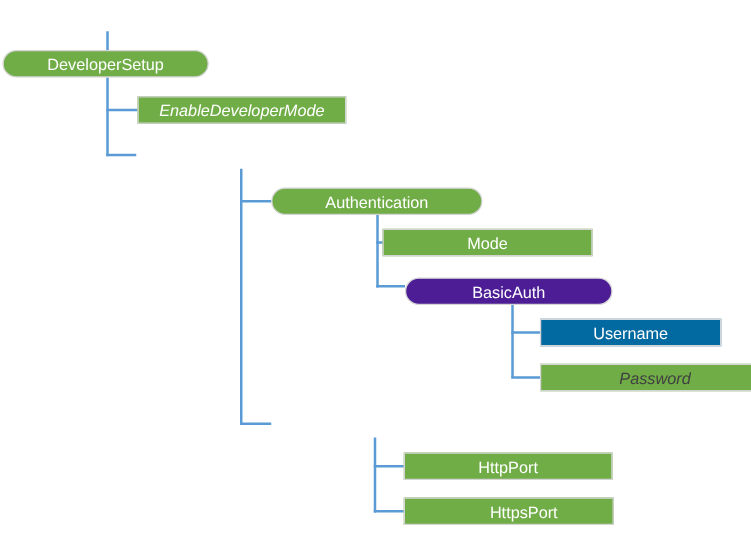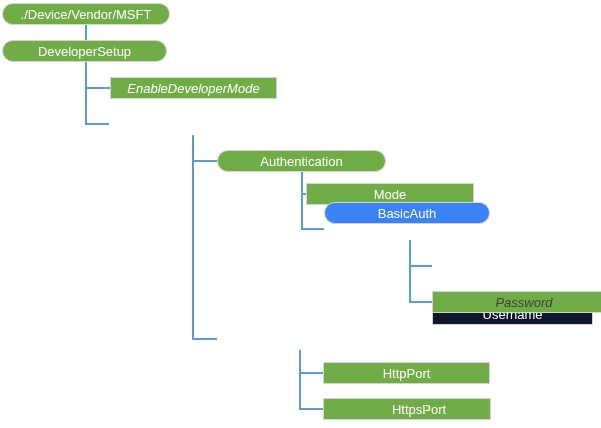--- a/index.html
+++ b/index.html
@@ -40,23 +40,22 @@
     <div class="seg" style="left: 192px; top: 338px; width: 25px; height: 2px; background: rgb(91, 155, 213);"></div>
     <div class="seg" style="left: 301px; top: 172px; width: 2px; height: 58px; background: rgb(91, 155, 213);"></div>
     <div class="seg" style="left: 301px; top: 193px; width: 23px; height: 2px; background: rgb(91, 155, 213);"></div>
     <div class="seg" style="left: 301px; top: 228px; width: 23px; height: 2px; background: rgb(91, 155, 213);"></div>
     <div class="seg" style="left: 409px; top: 240px; width: 2px; height: 62px; background: rgb(91, 155, 213);"></div>
     <div class="seg" style="left: 409px; top: 265px; width: 23px; height: 2px; background: rgb(91, 155, 213);"></div>
     <div class="seg" style="left: 409px; top: 301px; width: 23px; height: 2px; background: rgb(91, 155, 213);"></div>
     <div class="seg" style="left: 299px; top: 350px; width: 2px; height: 60px; background: rgb(91, 155, 213);"></div>
     <div class="seg" style="left: 299px; top: 372px; width: 24px; height: 2px; background: rgb(91, 155, 213);"></div>
     <div class="seg" style="left: 299px; top: 408px; width: 24px; height: 2px; background: rgb(91, 155, 213);"></div>
-    <div class="node pill" style="left: 2px; top: 3px; width: 168px; height: 22px; background: rgb(112, 173, 71); border-color: rgb(212, 212, 212); color: rgb(255, 255, 255);">./Device/Vendor/MSFT</div>
     <div class="node pill" style="left: 2px; top: 40px; width: 165px; height: 22px; background: rgb(112, 173, 71); border-color: rgb(212, 212, 212); color: rgb(255, 255, 255);">DeveloperSetup</div>
     <div class="node rect" style="left: 110px; top: 77px; width: 167px; height: 22px; background: rgb(112, 173, 71); border-color: rgb(212, 212, 212); color: rgb(255, 255, 255); font-style: italic;">EnableDeveloperMode</div>
     <div class="node pill" style="left: 217px; top: 150px; width: 169px; height: 22px; background: rgb(112, 173, 71); border-color: rgb(212, 212, 212); color: rgb(255, 255, 255);">Authentication</div>
     <div class="node rect" style="left: 306px; top: 183px; width: 168px; height: 22px; background: rgb(112, 173, 71); border-color: rgb(212, 212, 212); color: rgb(255, 255, 255);">Mode</div>
-    <div class="node pill" style="left: 324px; top: 202px; width: 166px; height: 22px; background: #3b82f6; border-color: rgb(212, 212, 212); color: rgb(255, 255, 255);">BasicAuth</div>
-    <div class="node rect" style="left: 432px; top: 255px; width: 161px; height: 22px; background: #0f172a; border-color: rgb(212, 212, 212); color: rgb(255, 255, 255); margin-top: 48px;">Username</div>
+    <div class="node pill" style="left: 324px; top: 222px; width: 166px; height: 22px; background: #4c1d95; border-color: rgb(212, 212, 212); color: rgb(255, 255, 255);">BasicAuth</div>
+    <div class="node rect" style="left: 432px; top: 255px; width: 145px; height: 22px; background: #0369a1; border-color: rgb(212, 212, 212); color: rgb(255, 255, 255);">Username</div>
     <div class="node rect" style="left: 432px; top: 291px; width: 184px; height: 22px; background: rgb(112, 173, 71); border-color: rgb(212, 212, 212); color: #404040; font-style: italic;">Password</div>
     <div class="node rect" style="left: 323px; top: 362px; width: 167px; height: 22px; background: rgb(112, 173, 71); border-color: rgb(212, 212, 212); color: rgb(255, 255, 255);">HttpPort</div>
     <div class="node rect" style="left: 323px; top: 398px; width: 168px; height: 22px; background: rgb(112, 173, 71); border-color: rgb(212, 212, 212); color: rgb(255, 255, 255); padding-left: 24px;">HttpsPort</div>
   </div>
 
 </body></html>

